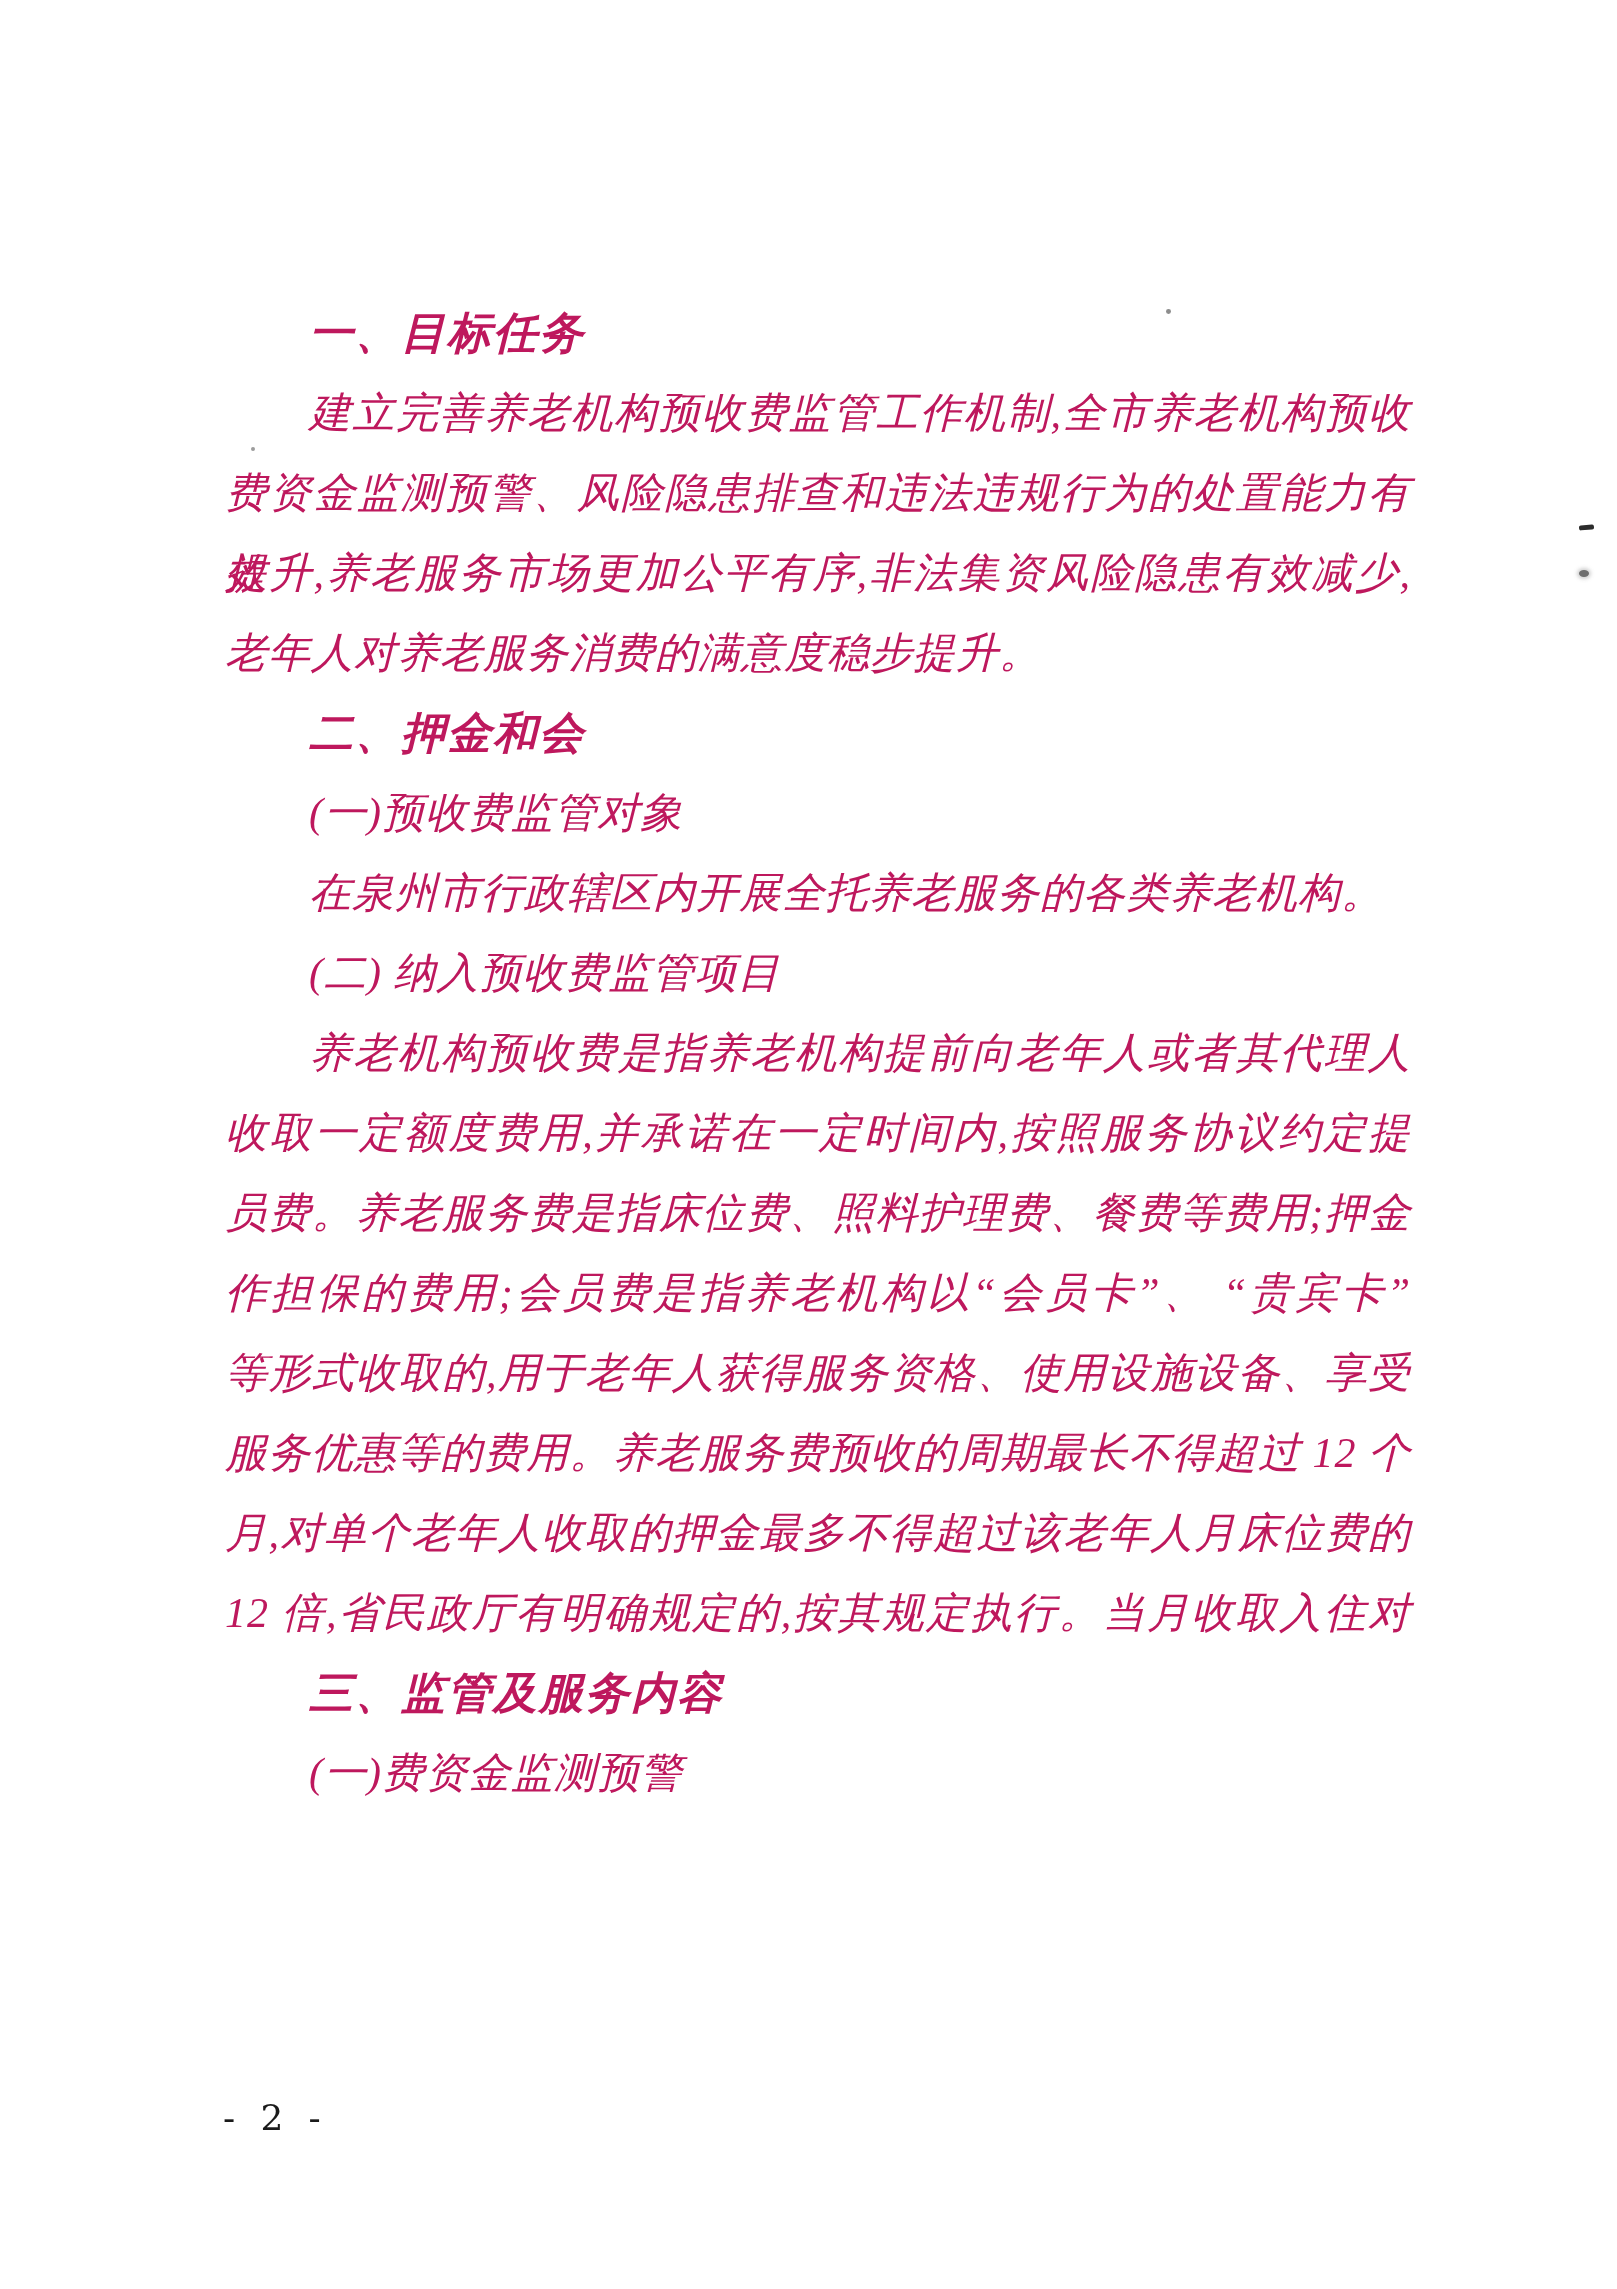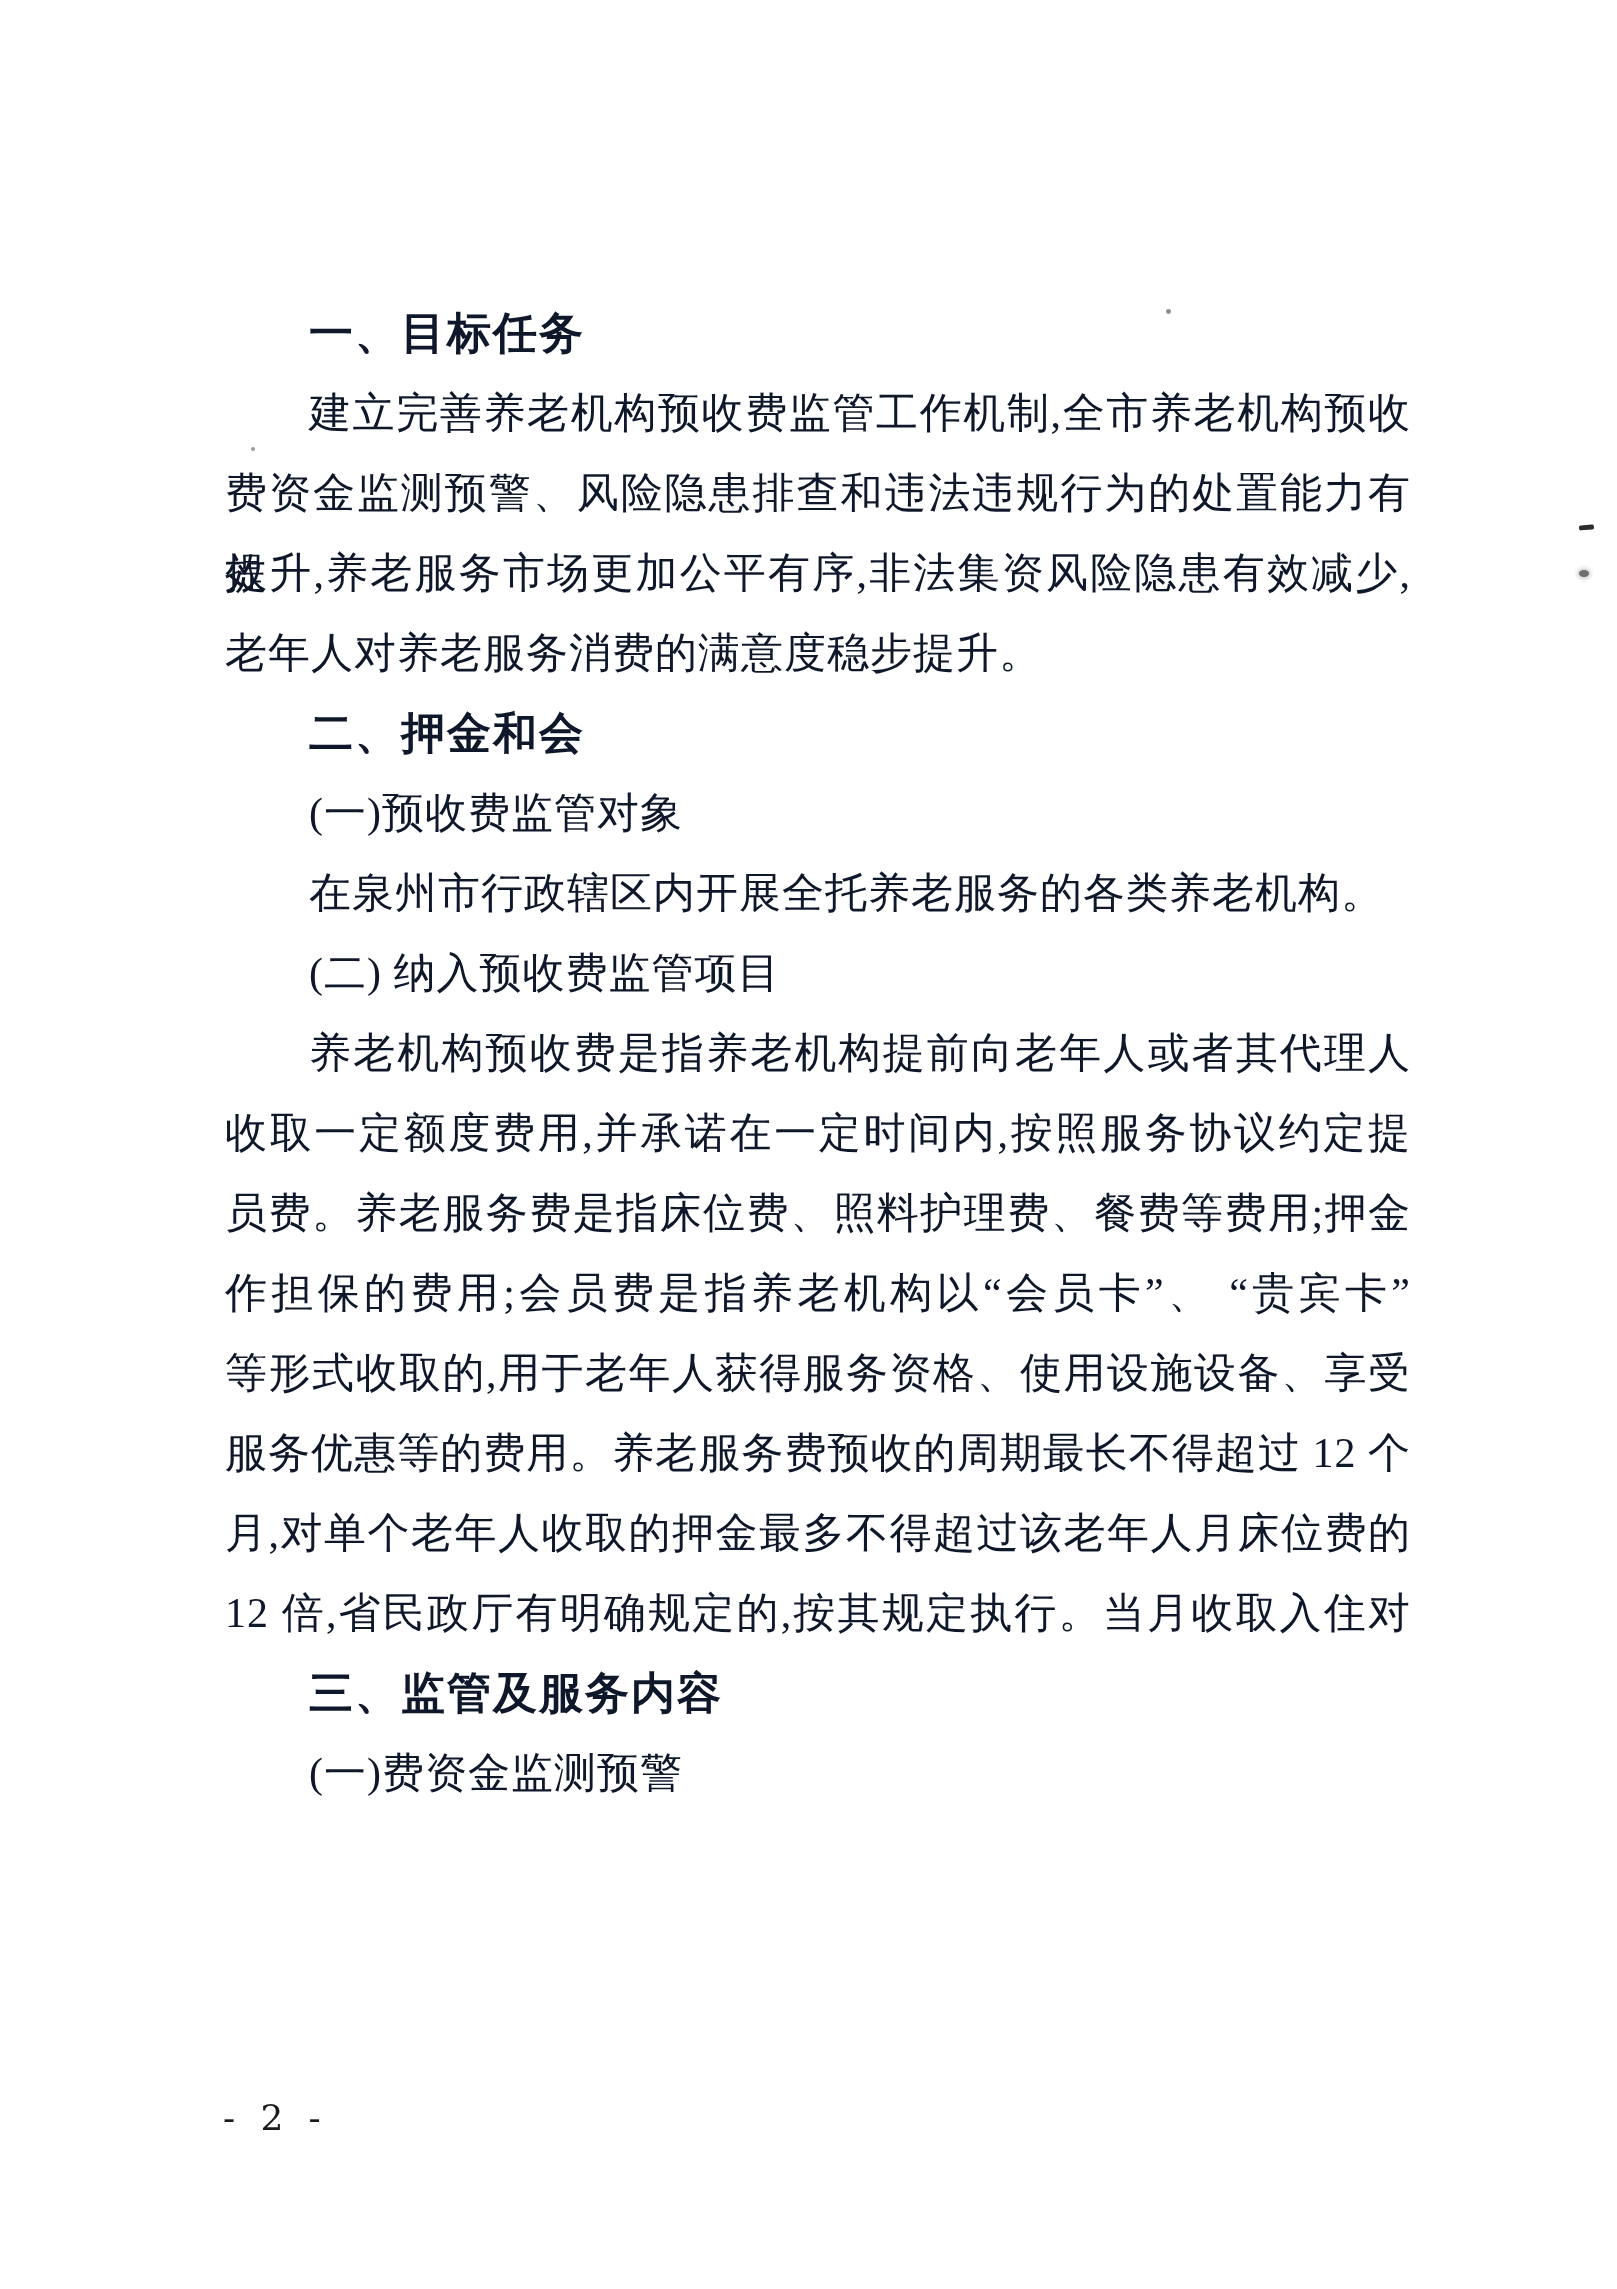--- a/index.html
+++ b/index.html
@@ -19,22 +19,23 @@
   .content {
     position: absolute;
     left: 225px;
     top: 293px;
     width: 1186px;
   }
   .line {
     height: 80px;
     line-height: 80px;
     font-size: 42px;
-    color: #0f172a;
+    color: #be185d;
     letter-spacing: 1px;
+    font-style: italic;
   }
   
   .line.heading {
     font-family: "Liberation Sans", "DejaVu Sans", sans-serif;
     font-weight: 700;
     font-size: 44px;
     letter-spacing: 2px;
   }
   
   .line.heading,

